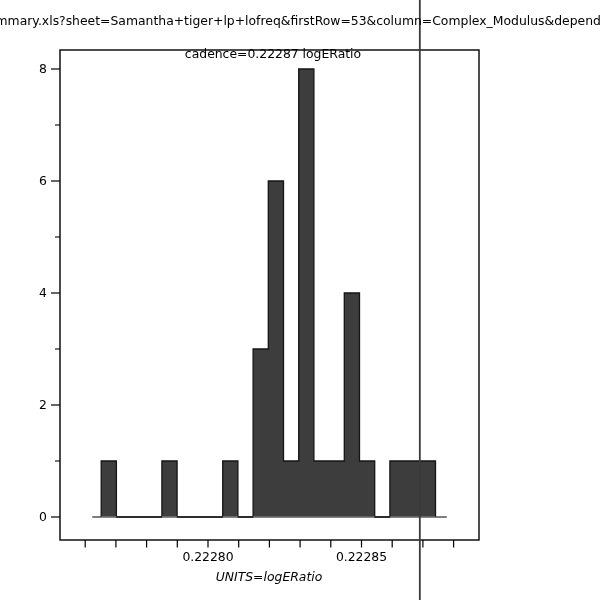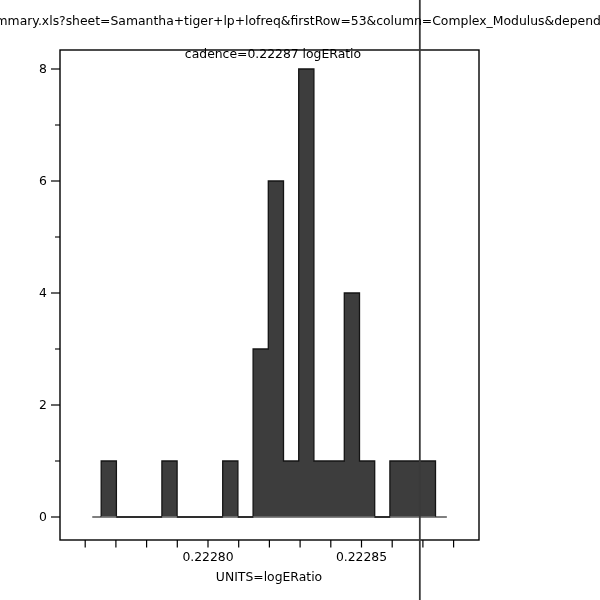--- a/index.html
+++ b/index.html
@@ -10,21 +10,21 @@
   .title-line1{
     position:absolute;top:14px;left:302px;transform:translateX(-50%);
     white-space:nowrap;font-size:12.4px;line-height:13px;
   }
   .title-line2{
     position:absolute;top:27px;left:273px;transform:translateX(-50%);
     white-space:nowrap;font-size:12.4px;line-height:13px;margin-top:20px;
   }
   .x-axis-label{
     position:absolute;top:570px;left:269px;transform:translateX(-50%);
-    white-space:nowrap;font-size:12.4px;line-height:13px;
+    white-space:nowrap;font-size:12.4px;line-height:13px;font-style:italic;
   }
   svg.plot{position:absolute;top:0;left:0;}
   svg.plot text{
     font-family:"DejaVu Sans","Liberation Sans",sans-serif;
     font-size:12.4px;fill:#000;
   }
 </style>
 </head>
 <body>
 

